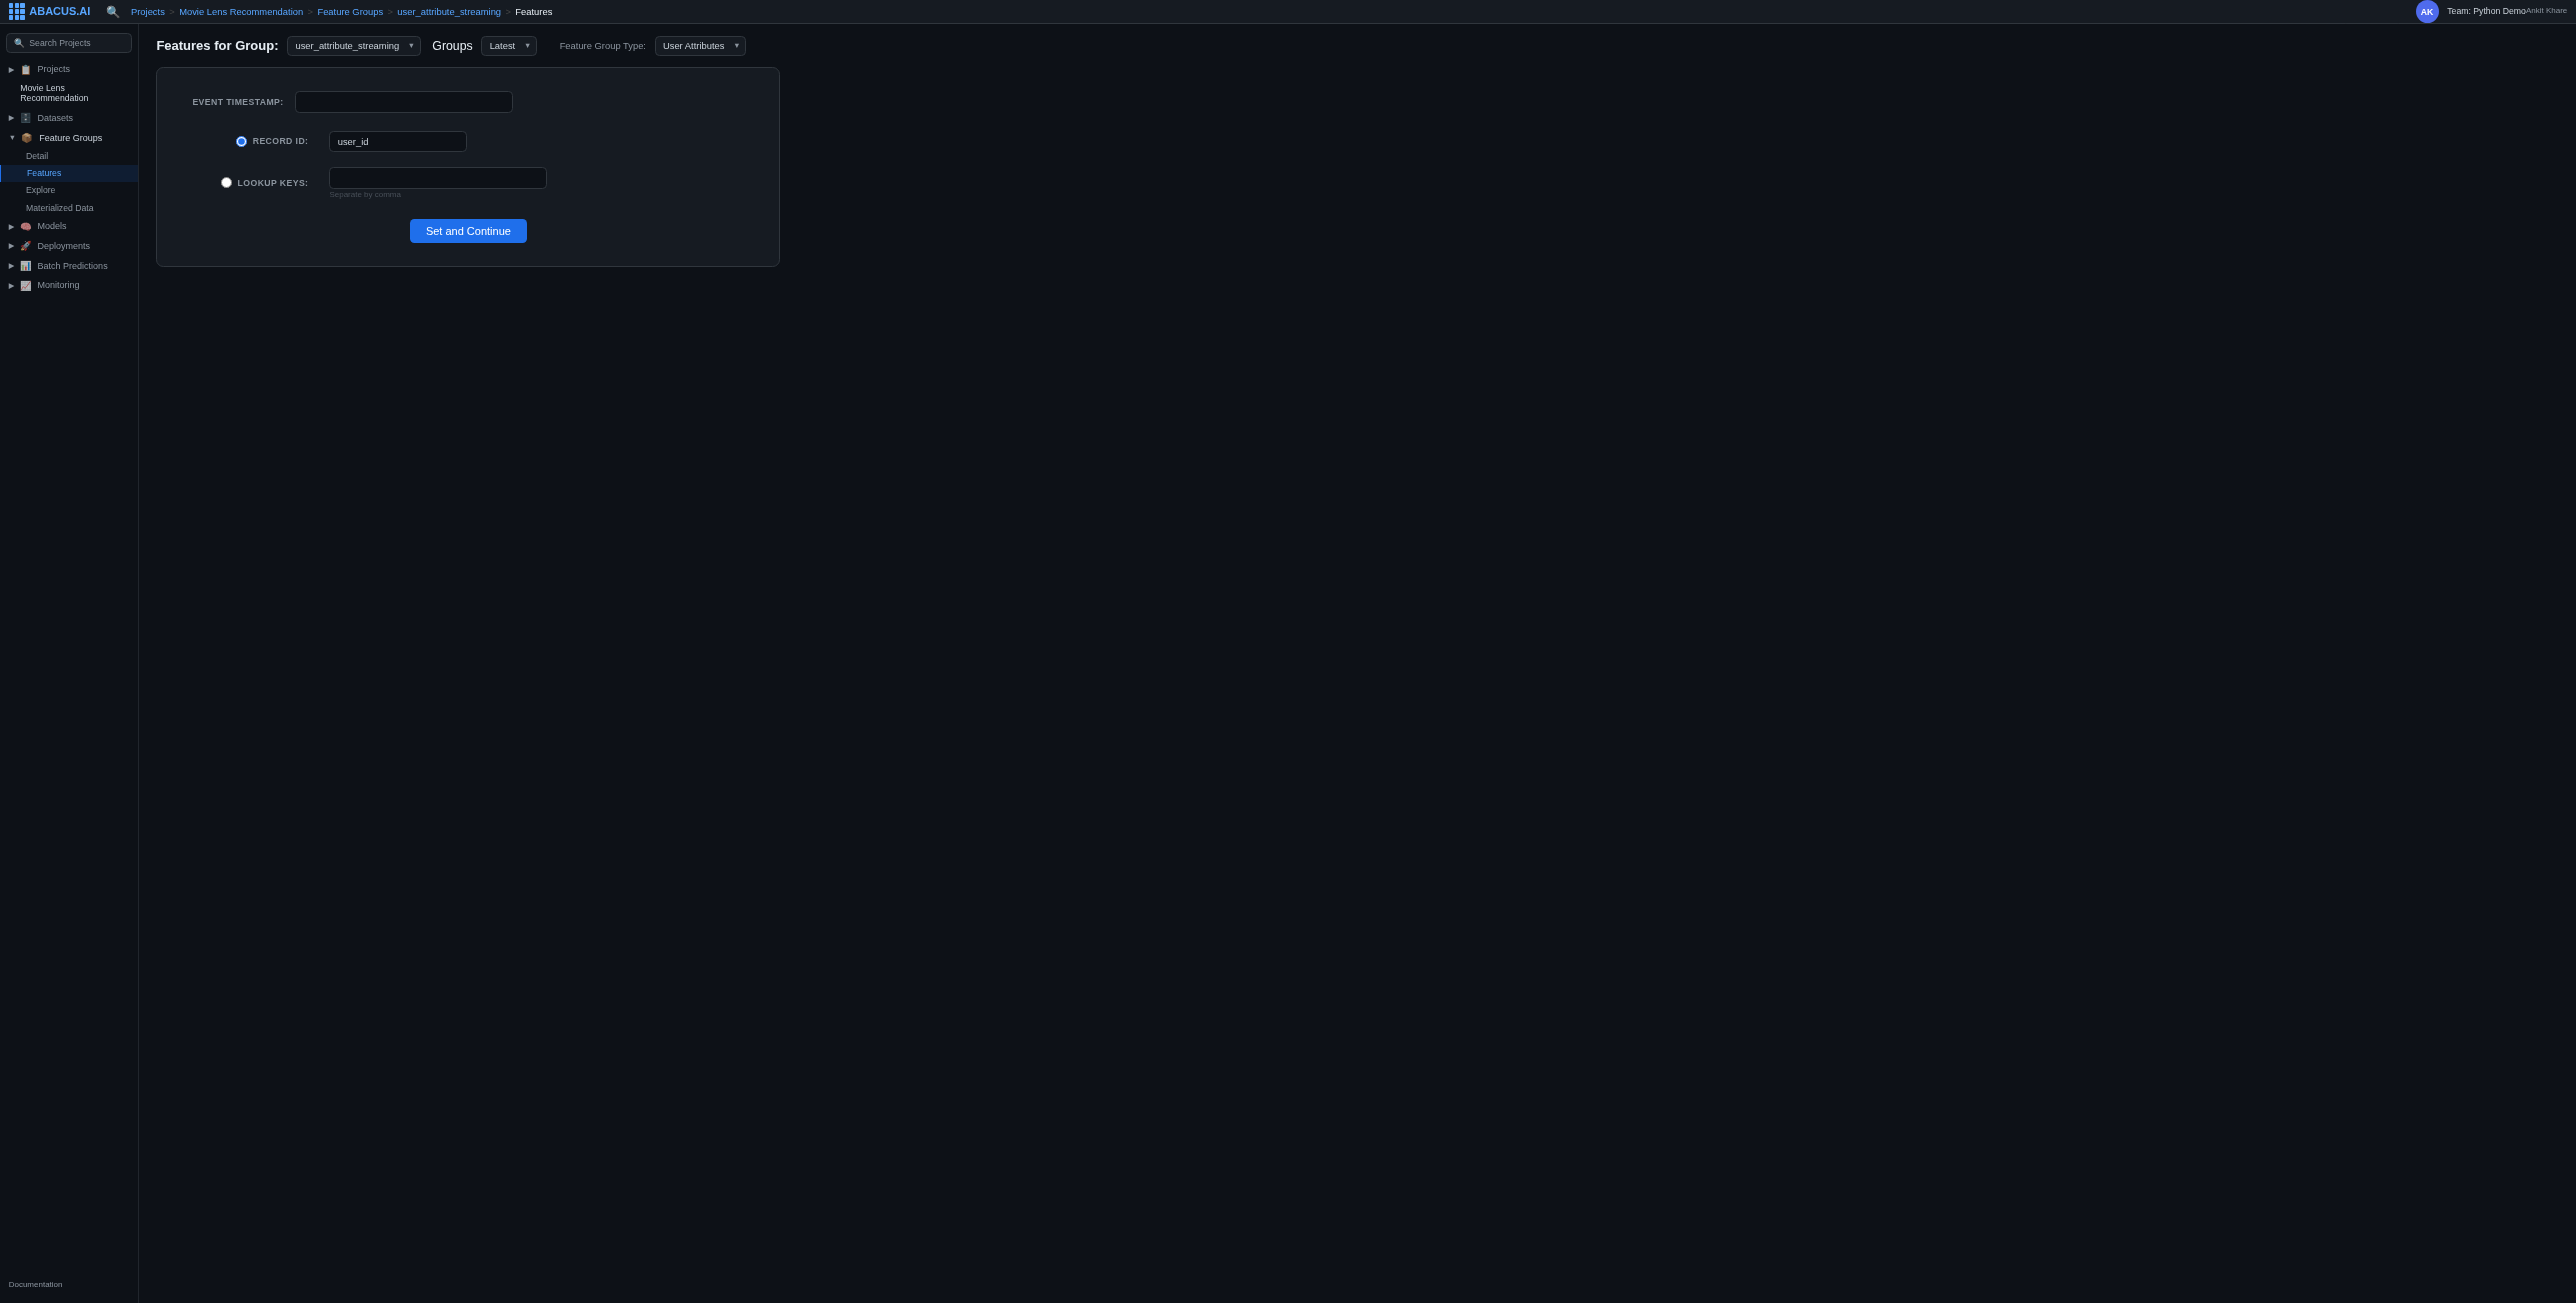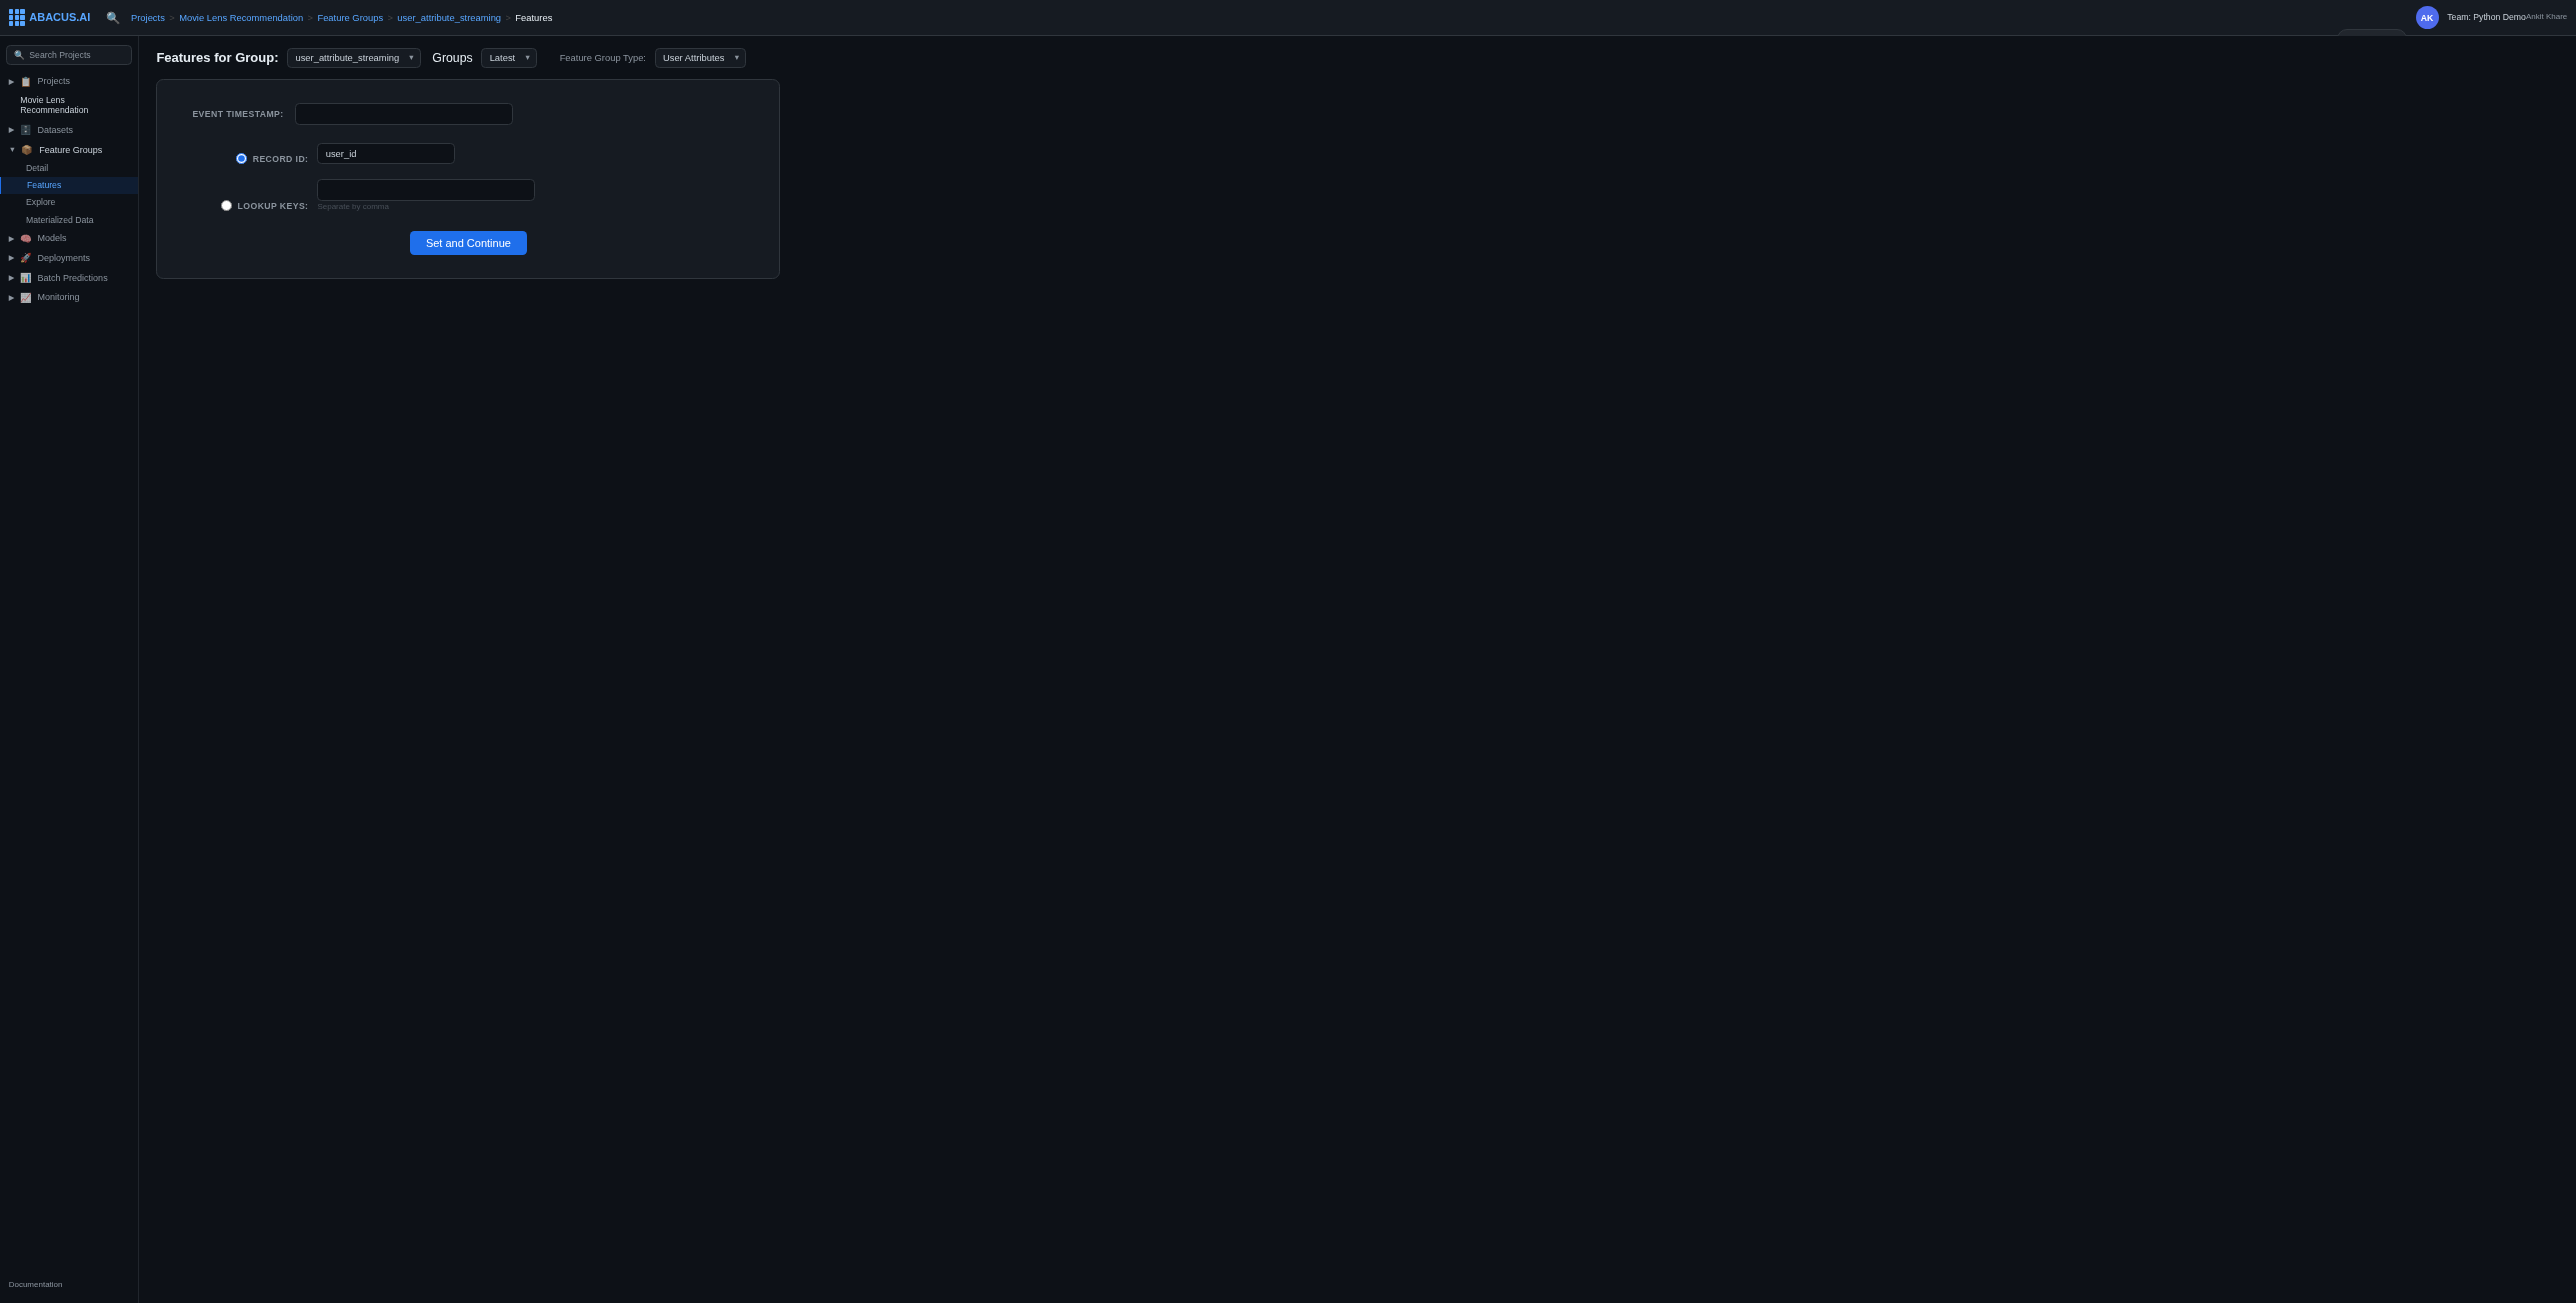--- a/index.html
+++ b/index.html
@@ -12,21 +12,21 @@
       flex-direction: column;
       font-size: 9.4px;
     }
 
     
     .topnav {
       display: flex;
       align-items: center;
       background: #161b22;
       border-bottom: 0.7px solid #30363d;
-      height: 36px;
+      height: 24px;
       padding: 0 8.7px;
       gap: 7.3px;
       flex-shrink: 0;
     }
     .logo {
       display: flex;
       align-items: center;
       gap: 4.4px;
       color: #58a6ff;
       font-weight: 700;
@@ -264,22 +264,22 @@
       color: #c9d1d9;
       padding: 4.4px 7.3px;
       font-size: 9.4px;
       outline: none;
       min-width: 116px;
     }
     .form-input.wide { min-width: 218px; }
 
     .radio-row {
       display: flex;
-      align-items: flex-end;
-      gap: 9px;
+      align-items: center;
+      gap: 21px;
       margin-bottom: 14.5px;
     }
     .radio-label-group {
       display: flex;
       align-items: center;
       gap: 5.8px;
       min-width: 116px;
       justify-content: flex-end;
     }
     input[type="radio"] {

